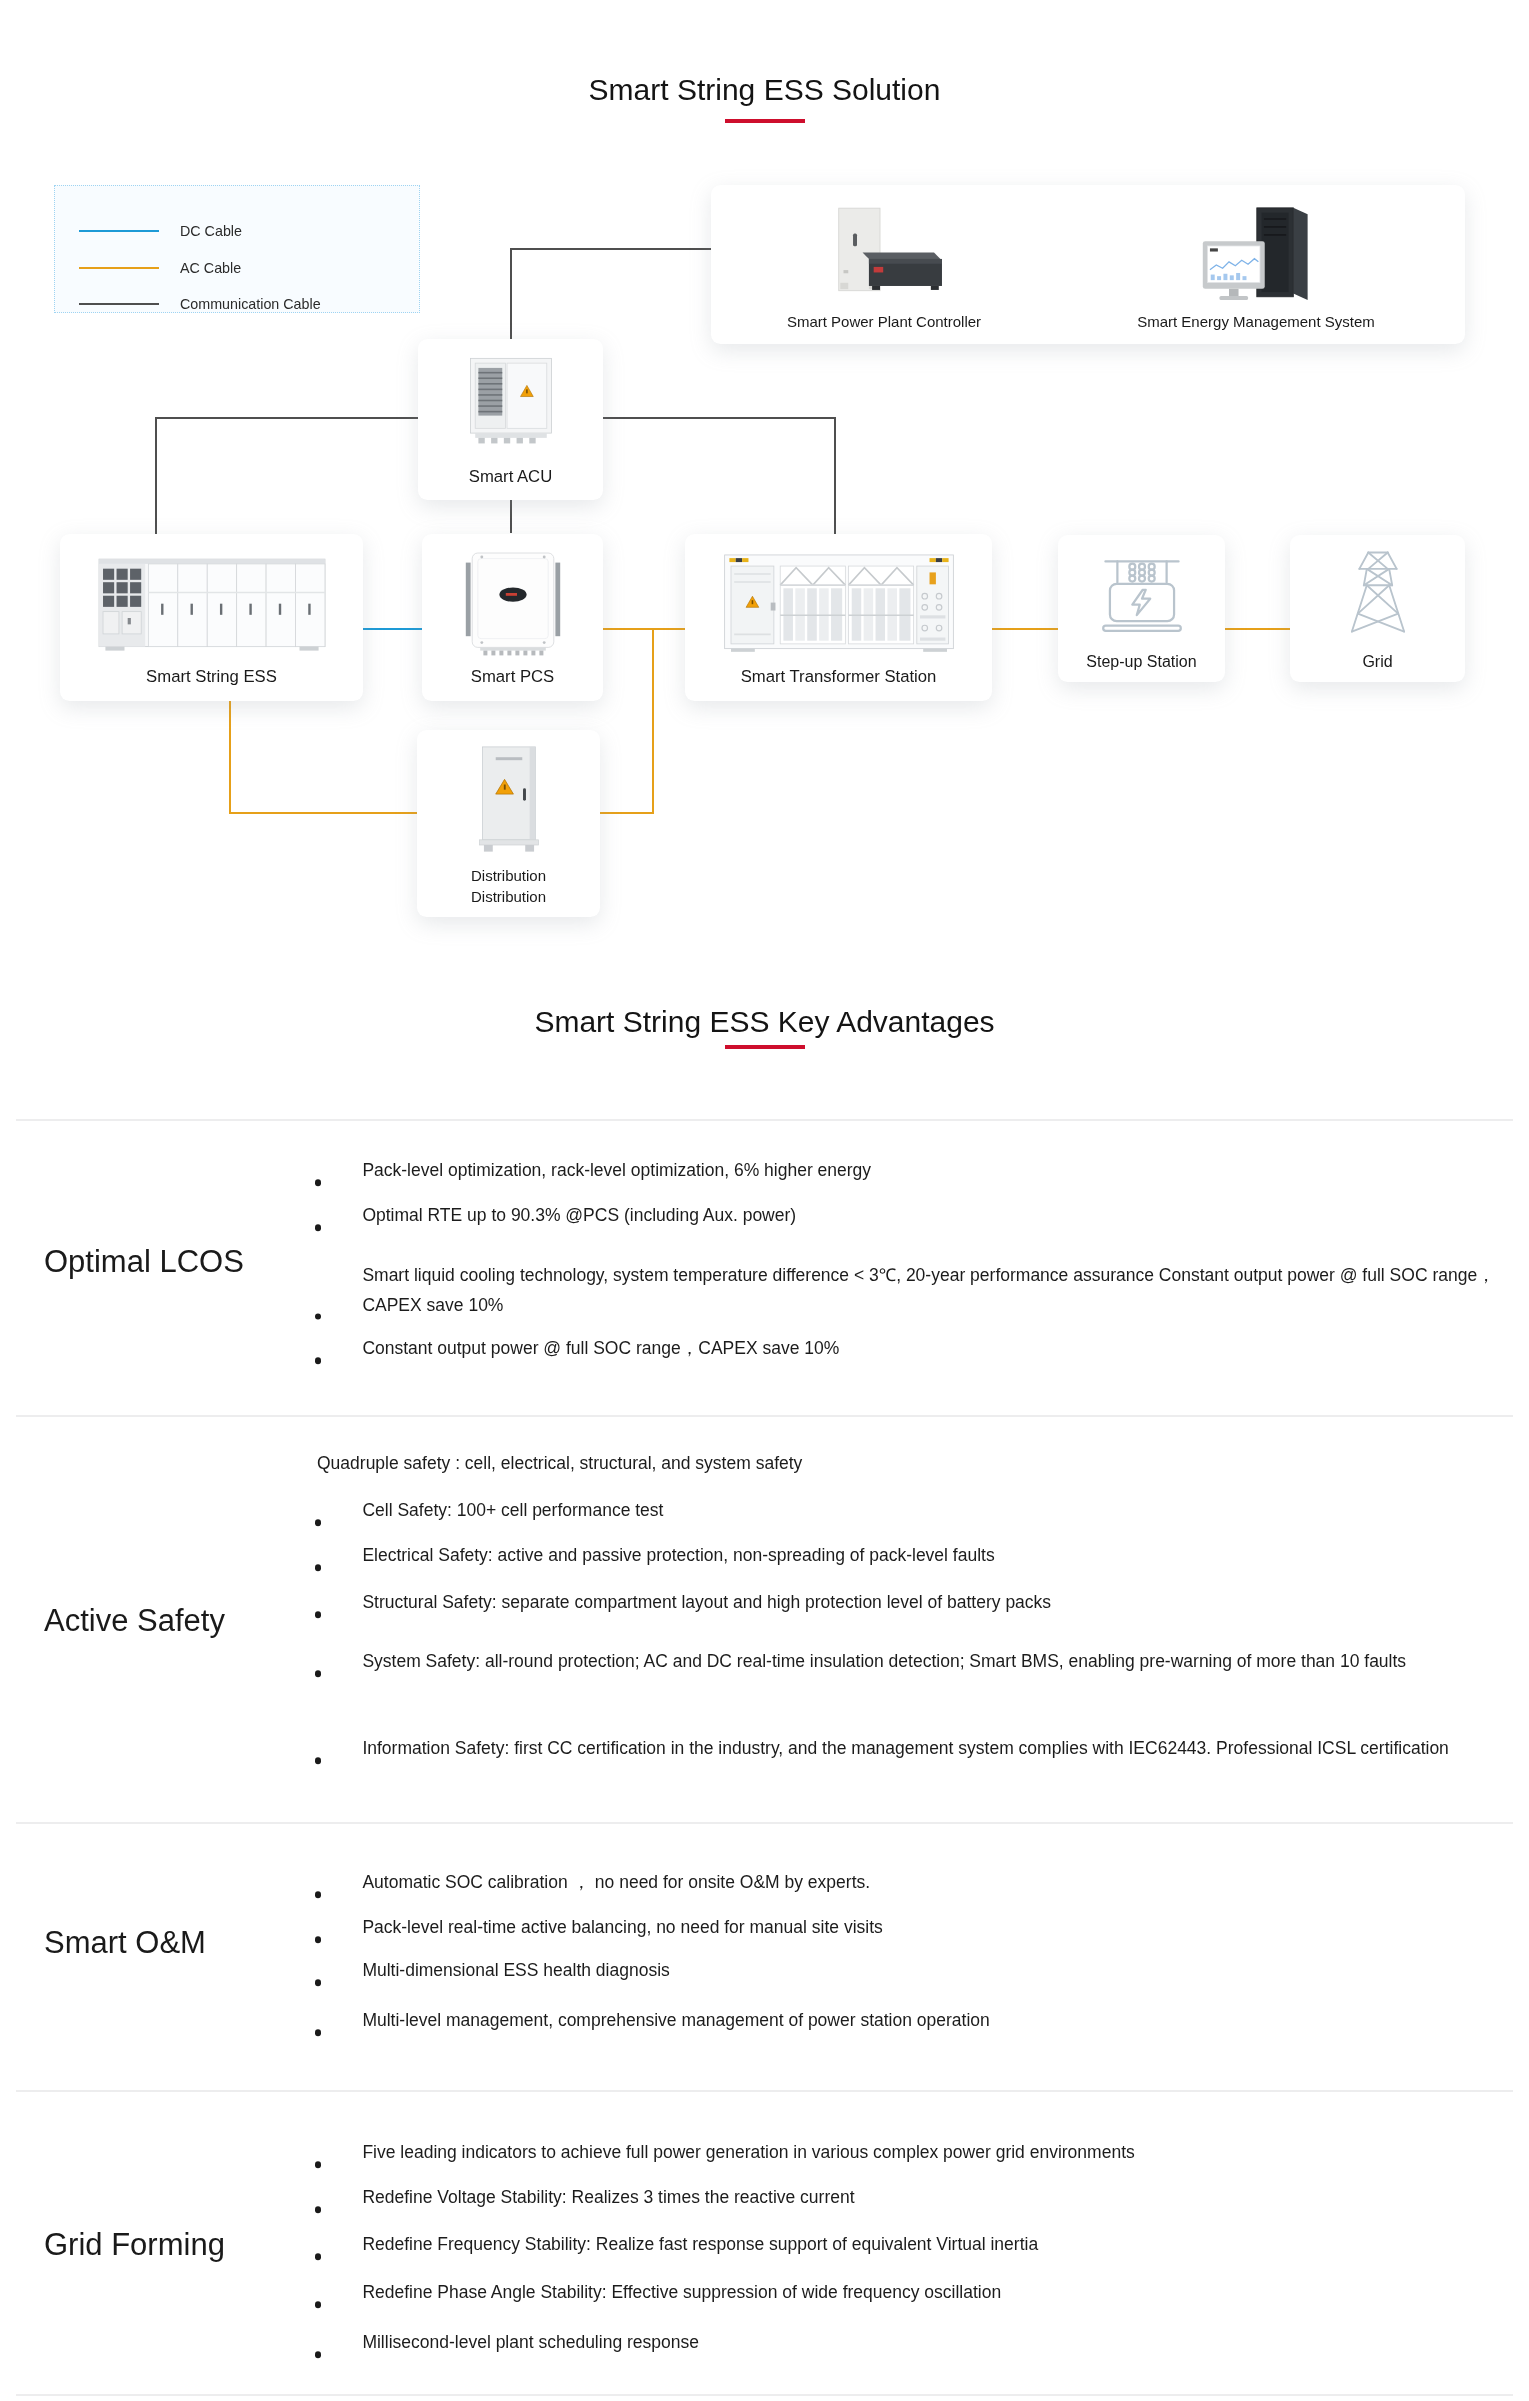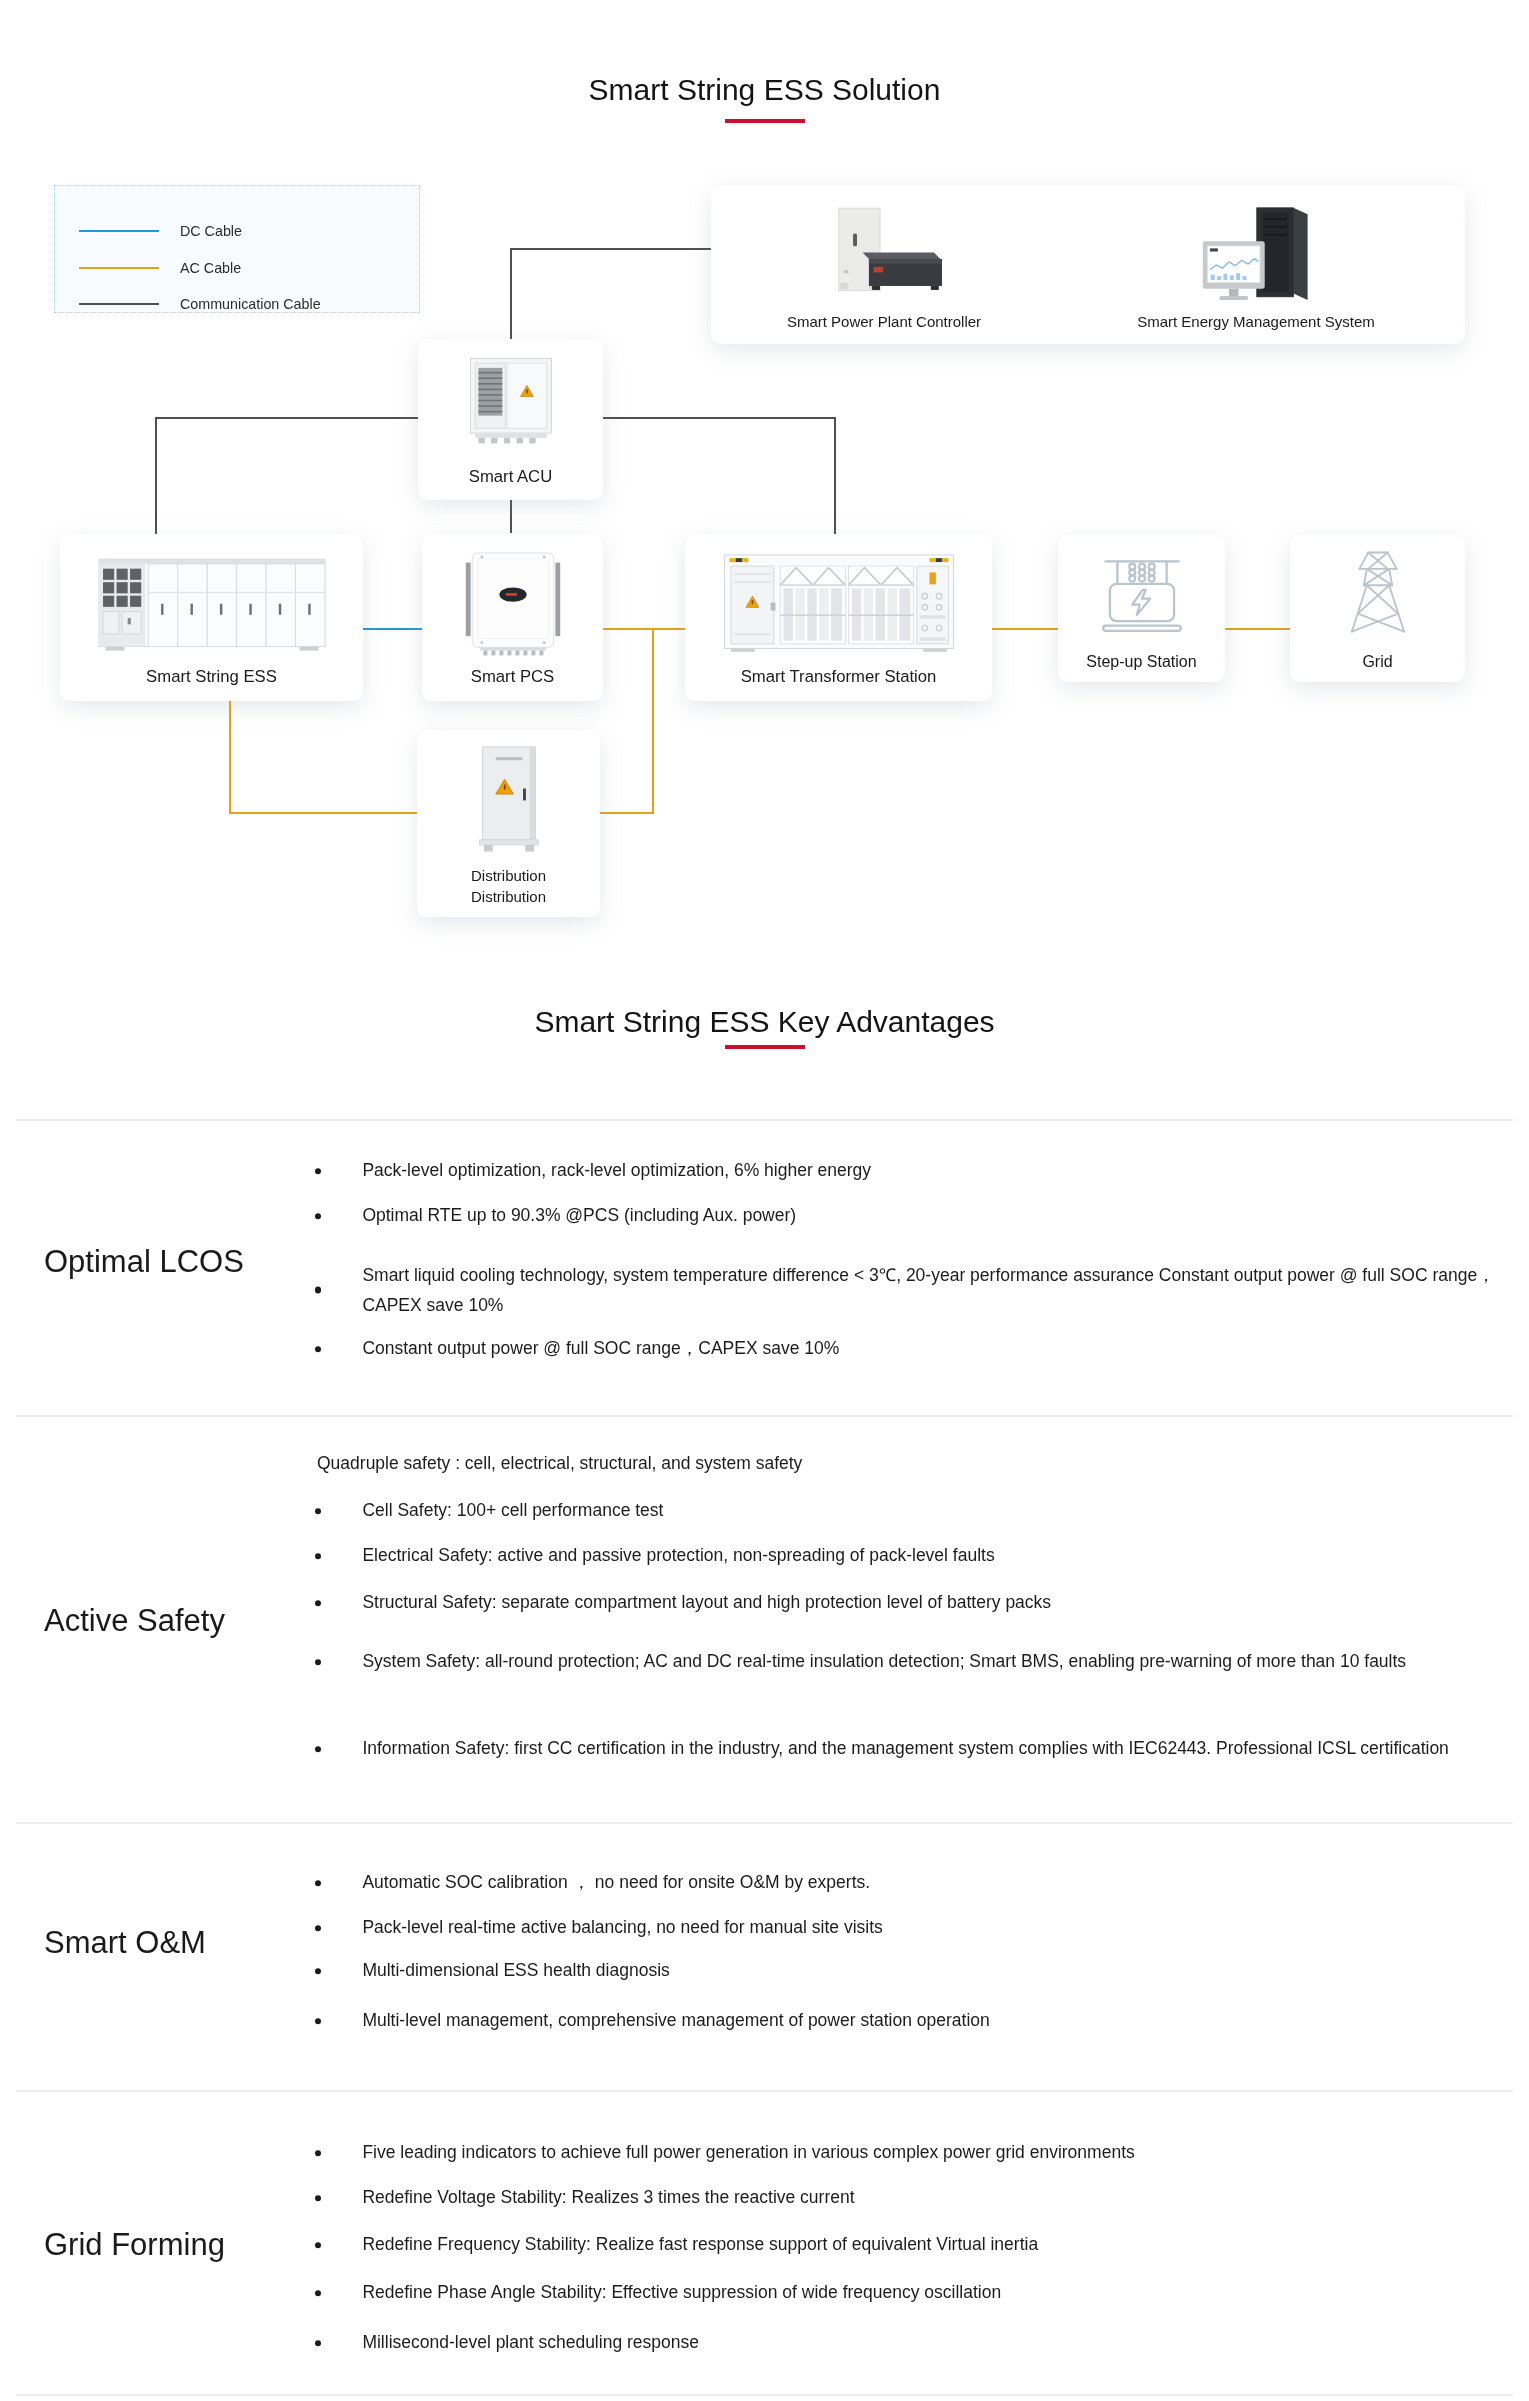--- a/index.html
+++ b/index.html
@@ -45,21 +45,21 @@
   .wire.ac{background:#e6a019;}
   .dc-dash{position:absolute;left:288px;top:612px;width:10.4px;height:3.2px;background:#35aee8;}
   
   .sep{position:absolute;left:16px;width:1497px;height:1.6px;background:#ededee;}
   .row-category{
     position:absolute;left:44px;transform:translateY(-50%);
     font-size:31px;color:#1a1a1a;font-weight:400;
   }
   .bullet{
     position:absolute;left:315px;transform:translateY(-50%);
-    display:flex;align-items:center;
+    display:flex;align-items:flex-end;
   }
   .dot{flex:0 0 6.4px;width:6.4px;height:6.4px;border-radius:50%;background:#1a1a1a;margin-right:41px;}
   .btext{width:1163px;font-size:17.5px;line-height:29.5px;color:#1c1c1c;}
   .intro-line{
     position:absolute;left:317px;transform:translateY(-50%);
     font-size:17.5px;color:#1c1c1c;width:1171px;
   }
 </style>
 </head>
 <body>

